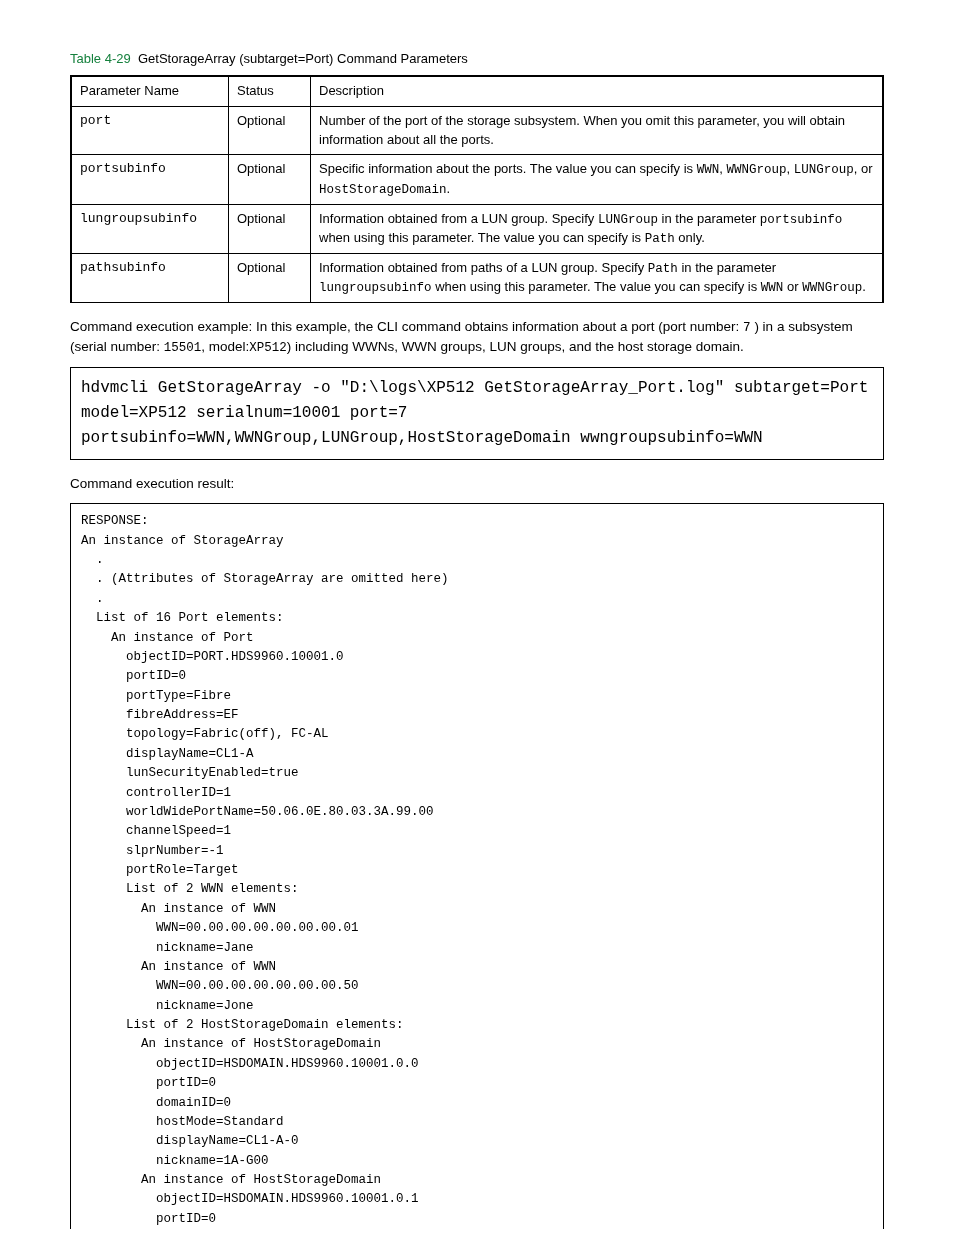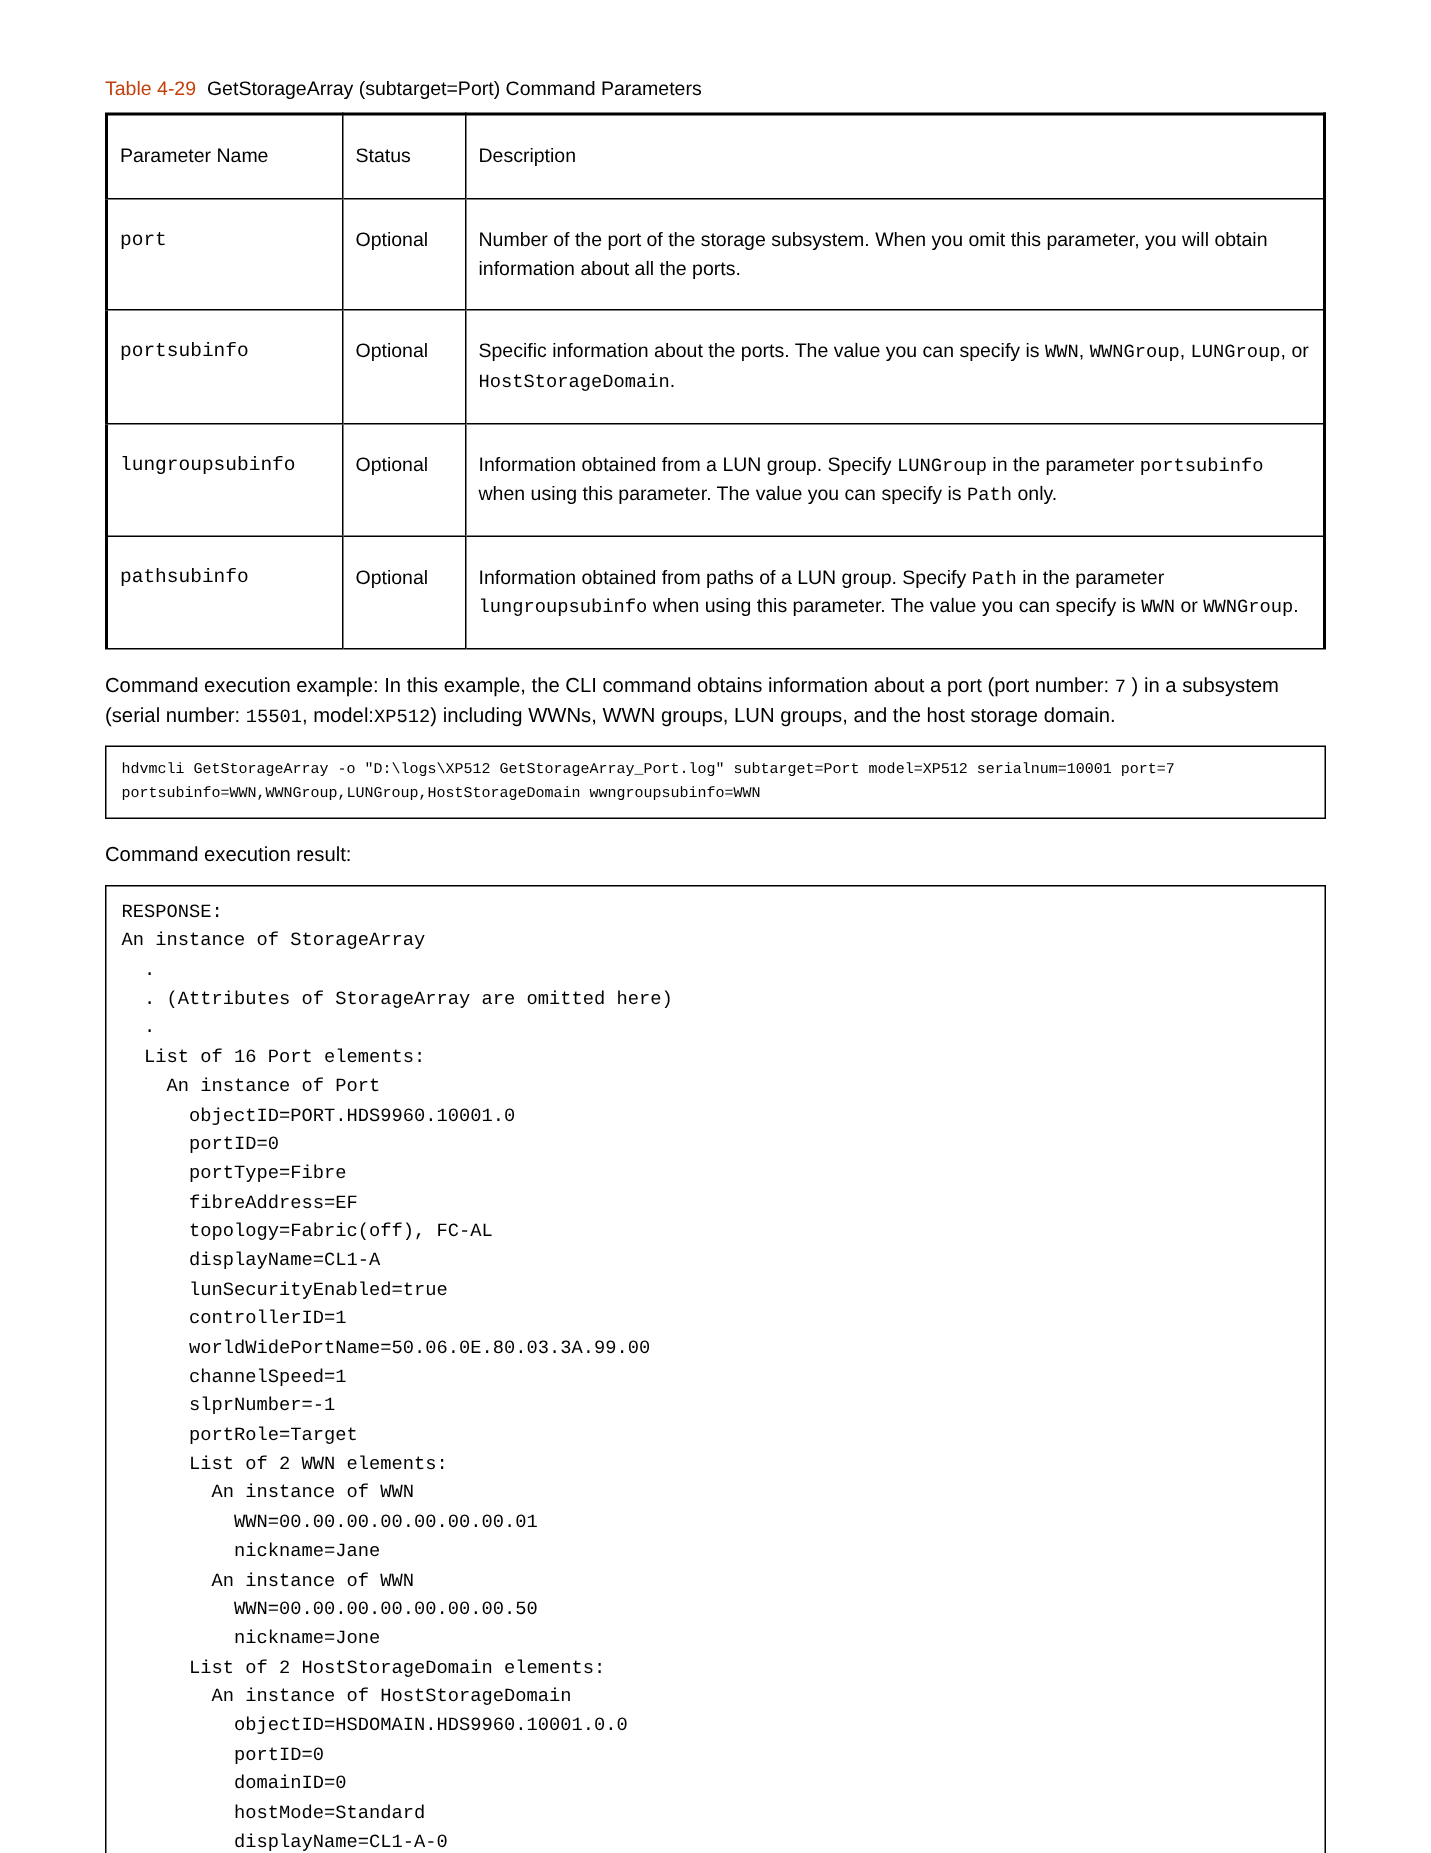--- a/index.html
+++ b/index.html
@@ -9,33 +9,33 @@
     margin: 0;
     padding: 50px 70px 30px 70px;
     background: #fff;
     line-height: 1.45;
   }
   .table-caption {
     margin-bottom: 6px;
     font-size: 13px;
   }
   .table-caption .tlabel {
-    color: #c2410c;
+    color: #15803d;
   }
   table.param {
     border-collapse: collapse;
     width: 100%;
     border-top: 2px solid #000;
     border-right: 2px solid #000;
     margin-bottom: 14px;
   }
   table.param th, table.param td {
     border-left: 1px solid #000;
     border-bottom: 1px solid #000;
-    padding: 18px 8px;
+    padding: 5px 8px;
     text-align: left;
     vertical-align: top;
     font-size: 13px;
     font-weight: normal;
   }
   table.param th {
     font-weight: normal;
   }
   table.param td:first-child, table.param th:first-child {
     border-left: 2px solid #000;
@@ -45,21 +45,21 @@
     font-size: 12.5px;
   }
   p.body {
     margin: 10px 0 10px 0;
     font-size: 13.5px;
   }
   pre.codebox {
     border: 1px solid #000;
     padding: 8px 10px;
     font-family: "Courier New", Courier, monospace;
-    font-size: 10px;
+    font-size: 16px;
     white-space: pre-wrap;
     line-height: 1.55;
     margin: 6px 0 14px 0;
   }
   pre.outbox {
     border: 1px solid #000;
     border-bottom: none;
     padding: 8px 10px 0 10px;
     font-family: "Courier New", Courier, monospace;
     font-size: 12.5px;

